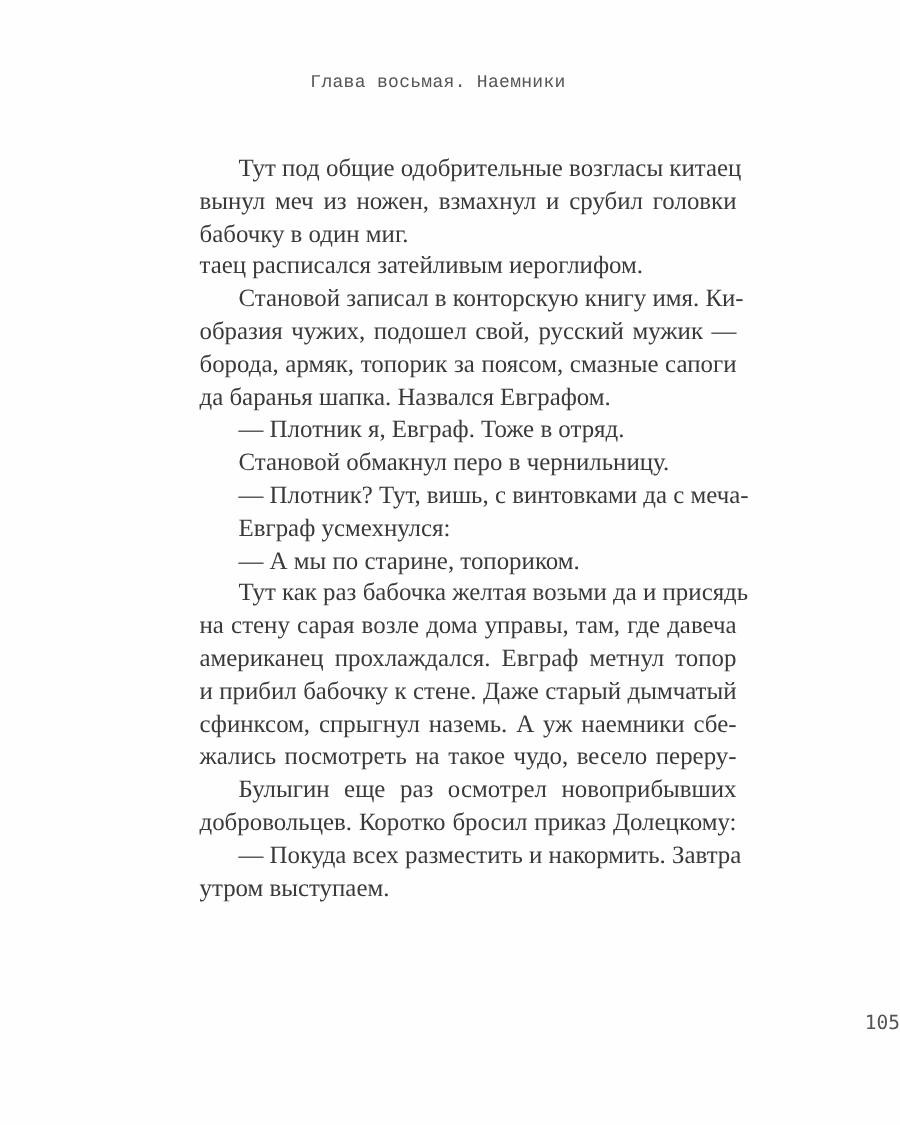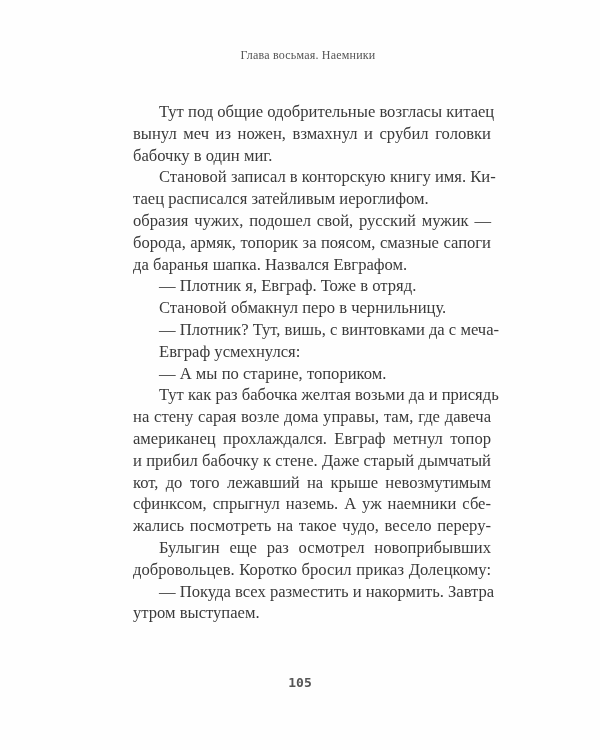--- a/index.html
+++ b/index.html
@@ -18,25 +18,24 @@
       left: 0; top: 0;
       width: 600px; height: 750px;
       background: #fefefe;
     }
     .running-head {
       position: absolute;
       top: 48px;
       left: 0;
       width: 584px;
       text-align: center;
-      font-family: Liberation Serif, serif;
+      font-family: Liberation Mono, monospace;
       font-size: 12px;
       letter-spacing: 0.2px;
       color: #555555;
-      margin-left: 16px;
     }
     .body-text {
       position: absolute;
       top: 101px;
       left: 133px;
       width: 358px;
       font-family: "Liberation Serif", serif;
       font-size: 16.6px;
       line-height: 21.8px;
       color: #3a3a3a;
@@ -48,52 +47,51 @@
       text-align-last: justify;
       height: 21.8px;
     }
     .line.indent { padding-left: 26px; }
     .line.last { text-align-last: left; }
     .folio {
       position: absolute;
       top: 675px;
       left: 0;
       width: 600px;
-      text-align: center;
+      text-align: right;
       font-family: "DejaVu Sans Mono", monospace;
-      font-weight: bold;
+      font-weight: normal;
       font-size: 13px;
       color: #555555;
     }
   </style>
 </head>
 <body>
 
 <div class="page">
   <div class="running-head">Глава восьмая. Наемники</div>
 
   <div class="body-text" id="body-text">
       <span class="line indent">Тут под общие одобрительные возгласы китаец</span>
       <span class="line">вынул меч из ножен, взмахнул и срубил головки</span>
       <span class="line last">бабочку в один миг.</span>
+      <span class="line last">таец расписался затейливым иероглифом.</span>
       <span class="line indent">Становой записал в конторскую книгу имя. Ки-</span>
-      <span class="line last">таец расписался затейливым иероглифом.</span>
       <span class="line">образия чужих, подошел свой, русский мужик —</span>
       <span class="line">борода, армяк, топорик за поясом, смазные сапоги</span>
       <span class="line last">да баранья шапка. Назвался Евграфом.</span>
       <span class="line indent last">— Плотник я, Евграф. Тоже в отряд.</span>
       <span class="line indent last">Становой обмакнул перо в чернильницу.</span>
       <span class="line indent">— Плотник? Тут, вишь, с винтовками да с меча-</span>
       <span class="line indent last">Евграф усмехнулся:</span>
       <span class="line indent last">— А мы по старине, топориком.</span>
       <span class="line indent">Тут как раз бабочка желтая возьми да и присядь</span>
       <span class="line">на стену сарая возле дома управы, там, где давеча</span>
       <span class="line">американец прохлаждался. Евграф метнул топор</span>
       <span class="line">и прибил бабочку к стене. Даже старый дымчатый</span>
-      <span class="line">кот, до того лежавший на крыше невозмутимым</span>
       <span class="line">сфинксом, спрыгнул наземь. А уж наемники сбе-</span>
       <span class="line">жались посмотреть на такое чудо, весело переру-</span>
       <span class="line indent">Булыгин еще раз осмотрел новоприбывших</span>
       <span class="line">добровольцев. Коротко бросил приказ Долецкому:</span>
       <span class="line indent">— Покуда всех разместить и накормить. Завтра</span>
       <span class="line last">утром выступаем.</span>
     </div>
 
   <div class="folio">105</div>
 </div>

